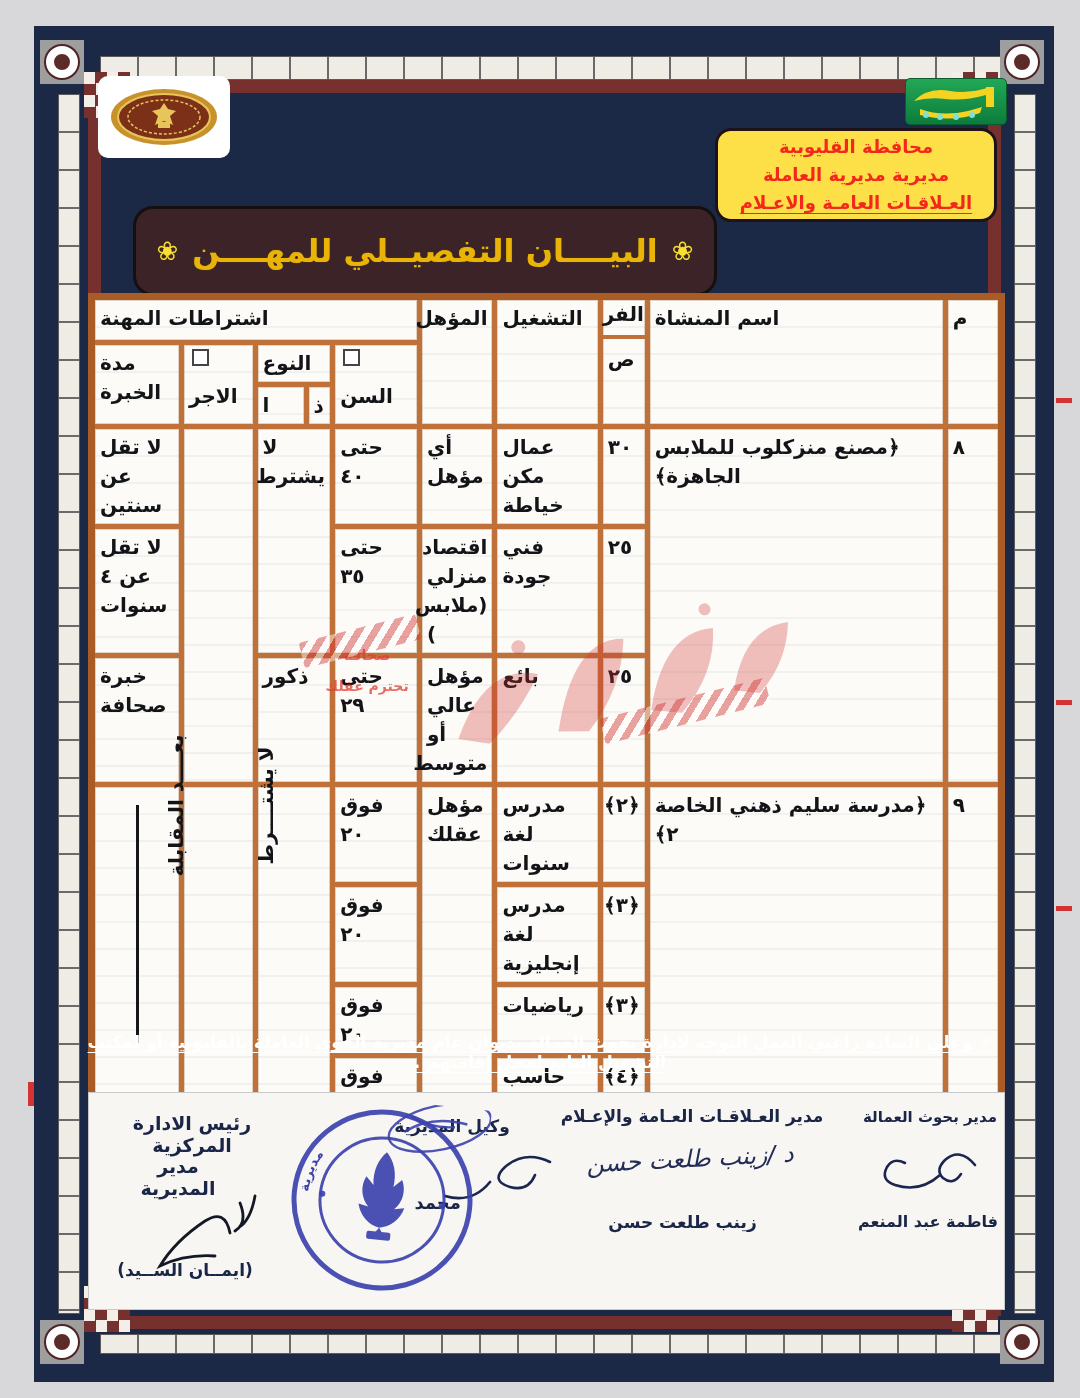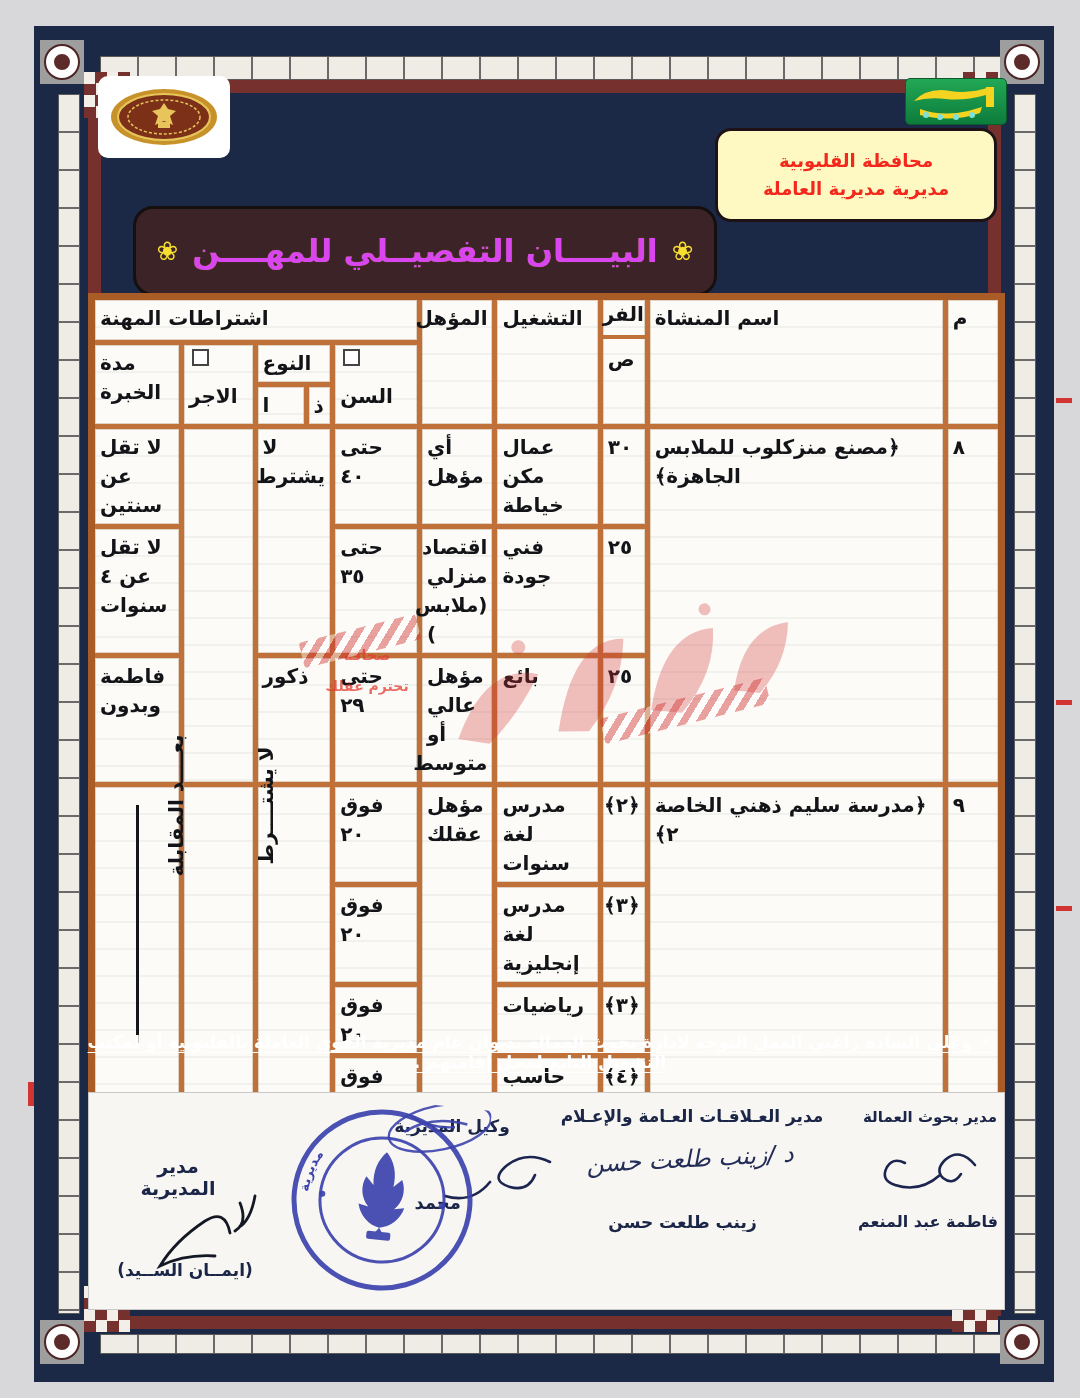--- a/index.html
+++ b/index.html
@@ -8,25 +8,25 @@
   
   .corner{position:absolute;width:44px;height:44px;background:#9e9e9e;}
   .ring{position:absolute;width:16px;height:16px;border:8px solid #fdfdfd;border-radius:50%;background:#5d2a2a;box-shadow:0 0 0 2px #4c2424;}
   .ruler{position:absolute;background:#efece6;border:1px solid #5a5a5a;}
   .ruler.h{background-image:repeating-linear-gradient(90deg,transparent 0 36px,#6a6a6a 36px 38px);}
   .ruler.v{background-image:repeating-linear-gradient(180deg,transparent 0 36px,#6a6a6a 36px 38px);}
   .maroon{position:absolute;background:#76302d;}
   .checker{position:absolute;width:46px;height:46px;background-image:repeating-conic-gradient(#76302d 0% 25%,#f3efe8 0% 50%);background-size:23px 23px;}
   
   .logo-card{position:absolute;left:98px;top:76px;width:132px;height:82px;background:#fff;border-radius:10px;display:flex;align-items:center;justify-content:center;}
-  .gov-box{position:absolute;left:715px;top:128px;width:276px;height:88px;background:#fef9c3;border:3px solid #1e1216;border-radius:16px;display:flex;align-items:center;justify-content:center;}
+  .gov-box{position:absolute;left:715px;top:128px;width:276px;height:88px;background:#fde047;border:3px solid #1e1216;border-radius:16px;display:flex;align-items:center;justify-content:center;}
   .gov-box .txt{color:#f3271b;font-weight:bold;font-size:18px;line-height:1.55;text-align:center;}
   .gov-box .u{text-decoration:underline;text-underline-offset:4px;}
   .banner{position:absolute;left:133px;top:206px;width:578px;height:84px;background:#3c2327;border:3px solid #15100f;border-radius:20px;display:flex;align-items:center;justify-content:center;gap:14px;}
-  .banner .t{color:#d946ef;font-weight:bold;font-size:32px;text-shadow:0 0 1px #7a6a00;letter-spacing:1px;text-align:center;}
+  .banner .t{color:#eab308;font-weight:bold;font-size:32px;text-shadow:0 0 1px #7a6a00;letter-spacing:1px;text-align:center;}
   .banner .fl{color:#f6df2f;font-size:26px;}
   .green-logo{position:absolute;left:905px;top:78px;width:100px;height:45px;border-radius:5px;background:linear-gradient(#22a855,#0d7c3c);border:1px solid #0a5c2d;overflow:hidden;}
   
   table.jobs{position:absolute;left:88px;top:293px;width:917px;border-collapse:collapse;table-layout:fixed;border:7px solid #a95c26;background:#c0713a;direction:rtl;}
   table.jobs td{border:5px solid #c0713a;background:#fcfbf7;color:#121418;font-weight:bold;vertical-align:top;text-align:left;padding:4px 5px;font-size:20px;line-height:1.45;box-shadow:inset 0 0 0 1px rgba(140,90,40,.25);background-image:repeating-linear-gradient(180deg,rgba(120,120,120,0) 0 26px,rgba(120,120,120,.16) 26px 27px);}
   td.hdr{font-size:19px;padding-top:10px;}
   td.num-col{font-size:22px;padding-top:44px;}
   td.est-name{font-size:21px;padding-top:12px;text-align:center;}
   td.prof{text-align:right;padding-right:10px;padding-top:8px;}
   td.age{white-space:pre-line;padding-top:8px;}
@@ -103,20 +103,21 @@
       <circle cx="50" cy="38" r="3" fill="#7fe0d8"></circle>
         <circle cx="66" cy="36" r="3" fill="#7fe0d8"></circle>
       <rect x="80" y="8" width="8" height="20" fill="#f4d421"></rect>
     </svg>
   </div>
 
   <div class="gov-box">
     <div class="txt">
       <div>محافظة القليوبية</div>
       <div>مديرية مديرية العاملة</div>
+      <div class="u">العـلاقـات العامـة والاعـلام</div>
     </div>
   </div>
 
   <div class="banner">
     <span class="fl">❀</span>
     <span class="t">البيــــان التفصيــلي للمهــــن</span>
     <span class="fl">❀</span>
   </div>
 
   <table class="jobs">
@@ -174,21 +175,21 @@
 ٣٥</td>
       <td class="exp">لا تقل عن ٤ سنوات</td>
     </tr>
     <tr style="height:106px">
       <td>٢٥</td>
       <td class="prof">بائع</td>
       <td class="qual">مؤهل عالي أو متوسط</td>
       <td class="age">حتى
 ٢٩</td>
       <td class="mid" colspan="2">ذكور</td>
-      <td class="exp">فاطمة وبدون</td>
+      <td class="exp">خبرة صحافة</td>
     </tr>
 
     <tr style="height:86px">
       <td class="num-col" rowspan="4">٩</td>
       <td class="est-name" rowspan="4">﴿مدرسة سليم ذهني الخاصة ٢﴾</td>
       <td>﴿٢﴾</td>
       <td class="prof">مدرس لغة سنوات</td>
       <td class="qual mid" rowspan="4">مؤهل عقلك</td>
       <td class="age">فوق ٢٠</td>
       <td class="mid" colspan="2" rowspan="4"><span class="vrot">لا يشتــــرط</span></td>
@@ -245,20 +246,21 @@
   <div class="sig" style="left:552px;top:1106px;width:280px;font-size:17px;">مدير العـلاقـات العـامة والإعـلام</div>
   <div class="script-sig" style="left:565px;top:1145px;width:250px;text-align:center;">د /زينب طلعت حسن</div>
   <div class="sig" style="left:575px;top:1212px;width:215px;font-size:17px;">زينب طلعت حسن</div>
 
   <div class="sig" style="left:392px;top:1116px;width:120px;font-size:17px;white-space:nowrap;">وكيل المديرية</div>
   <svg class="wm" style="left:430px;top:1142px;" width="130" height="70" viewBox="0 0 130 70">
     <path d="M120 20 q-25 -12 -45 5 q-15 14 5 20 q18 5 25 -12 M60 40 q-18 22 -45 14" fill="none" stroke="#1b2550" stroke-width="2.6" stroke-linecap="round"></path>
   </svg>
   <div class="sig" style="left:386px;top:1192px;width:75px;font-size:18px;text-align:right;">محمد</div>
 
+  <div class="sig" style="left:102px;top:1112px;width:180px;font-size:19px;">رئيس الادارة المركزية</div>
   <div class="sig" style="left:118px;top:1155px;width:120px;font-size:19px;">مدير المديرية</div>
   <svg class="wm" style="left:145px;top:1188px;" width="130" height="85" viewBox="0 0 130 85">
     <path d="M95 15 q8 20 -5 28 M110 8 q-4 22 -14 30 M85 45 q-5 -25 -25 -12 q-30 20 -45 45 q25 -12 55 -10" fill="none" stroke="#141824" stroke-width="2.8" stroke-linecap="round"></path>
   </svg>
   <div class="sig" style="left:110px;top:1260px;width:150px;font-size:17px;">(ايمــان الســيد)</div>
 
   <svg class="wm" style="left:282px;top:1100px;transform:rotate(6deg);" width="200" height="200" viewBox="0 0 200 200">
     <g stroke="#3c43ad" fill="none" opacity="0.92">
       <circle cx="100" cy="100" r="88" stroke-width="5"></circle>
       <circle cx="100" cy="100" r="62" stroke-width="3"></circle>

